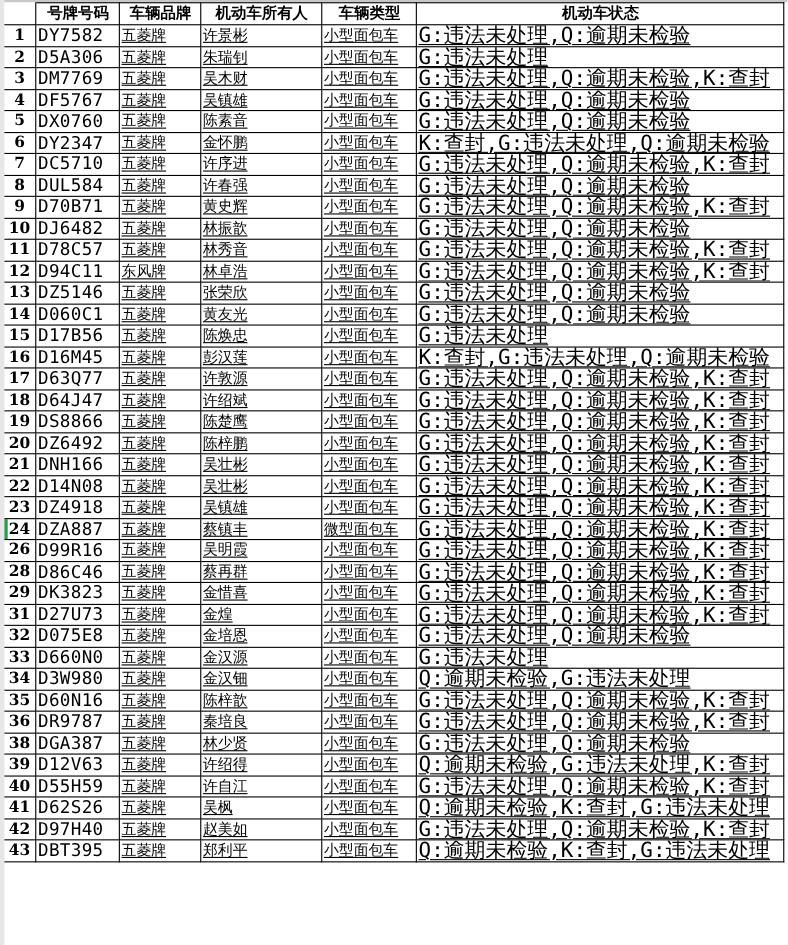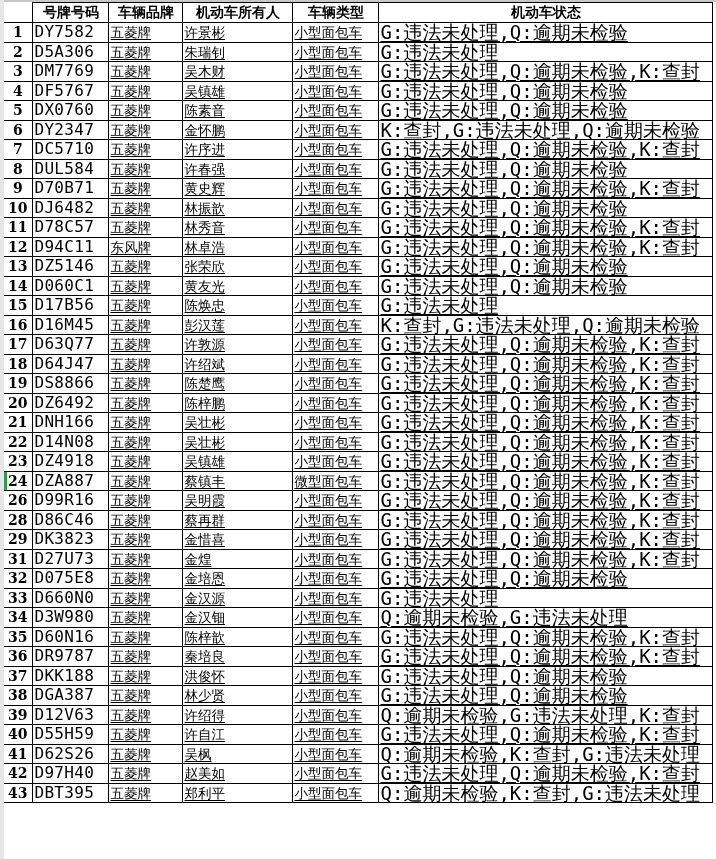--- a/index.html
+++ b/index.html
@@ -307,28 +307,20 @@
         </tr>
         <tr>
           <td class="rownum">36</td>
           <td class="plate">DR9787</td>
           <td class="u"><span>五菱牌</span></td>
           <td class="u"><span>秦培良</span></td>
           <td class="u"><span>小型面包车</span></td>
           <td class="u status"><span>G:违法未处理,Q:逾期未检验,K:查封</span></td>
         </tr>
         <tr>
-          <td class="rownum">37</td>
-          <td class="plate">DKK188</td>
-          <td class="u"><span>五菱牌</span></td>
-          <td class="u"><span>洪俊怀</span></td>
-          <td class="u"><span>小型面包车</span></td>
-          <td class="u status"><span>G:违法未处理,Q:逾期未检验</span></td>
-        </tr>
-        <tr>
           <td class="rownum">38</td>
           <td class="plate">DGA387</td>
           <td class="u"><span>五菱牌</span></td>
           <td class="u"><span>林少贤</span></td>
           <td class="u"><span>小型面包车</span></td>
           <td class="u status"><span>G:违法未处理,Q:逾期未检验</span></td>
         </tr>
         <tr>
           <td class="rownum">39</td>
           <td class="plate">D12V63</td>

